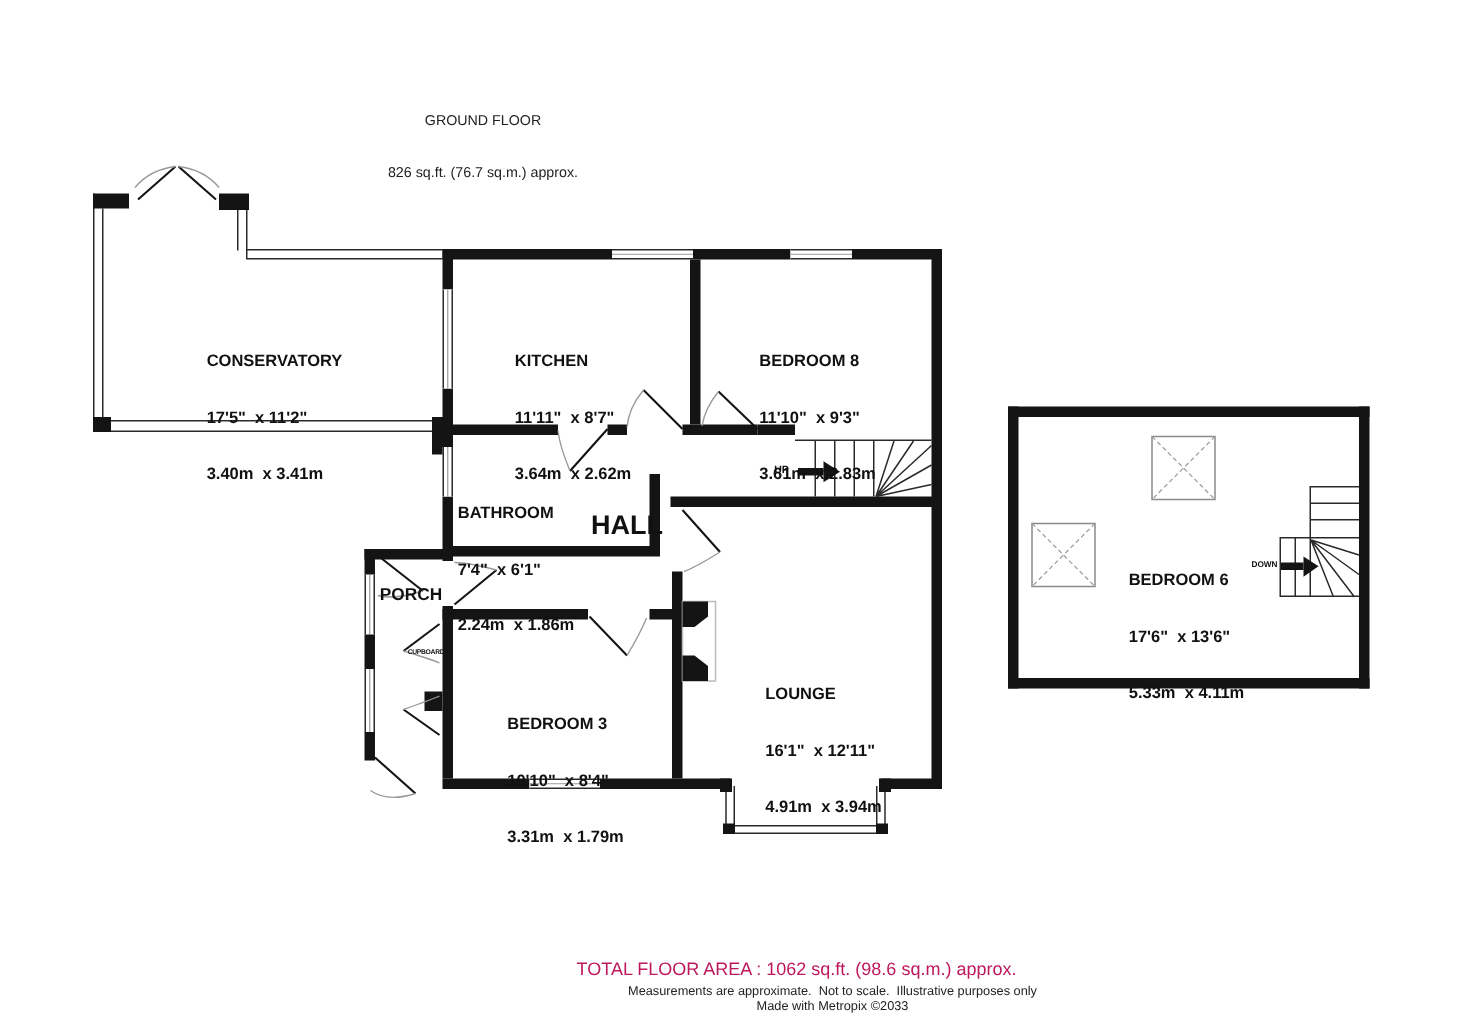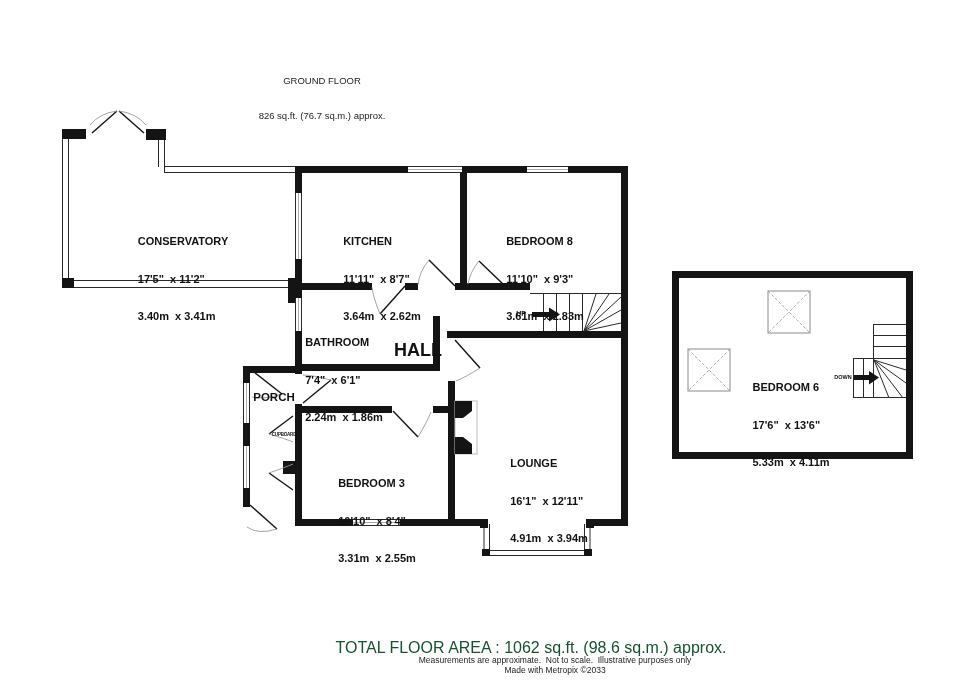--- a/index.html
+++ b/index.html
@@ -17,21 +17,21 @@
   .lbl{position:absolute;transform:translateX(-50%);text-align:left;white-space:pre;
        font-weight:bold;font-size:11px;line-height:12.5px;color:#111;}
   .hdr{position:absolute;transform:translateX(-50%);text-align:center;white-space:pre;
        font-size:9.5px;line-height:11.5px;color:#222;}
   .single{position:absolute;transform:translateX(-50%);font-weight:bold;color:#111;white-space:pre;}
   .hall-t{font-size:18px;}
   .porch-t{font-size:11.5px;text-align:center;}
   .cup-t{font-size:4.5px;letter-spacing:-0.2px;}
   .up-t{font-size:7px;}
   .down-t{font-size:5.5px;}
-  .foot-total{position:absolute;transform:translateX(-50%);font-size:16px;color:#14532d;white-space:pre;}
+  .foot-total{position:absolute;transform:translateX(-50%);font-size:12px;color:#be185d;white-space:pre;}
   .foot-note{position:absolute;transform:translateX(-50%);font-size:8.5px;color:#222;white-space:pre;padding-left:48px;}
 </style>
 </head>
 <body>
 
 <div id="canvas">
 
   <svg width="980" height="680" viewBox="0 0 980 680">
 
     <g>
@@ -212,21 +212,21 @@
     <div>2.24m  x 1.86m</div>
   </div>
 
   <div class="single hall-t" style="left:418px;top:314px">HALL</div>
   <div class="single porch-t" style="left:274px;top:365px">PORCH</div>
   <div class="single cup-t" style="left:284px;top:406px">CUPBOARD</div>
 
   <div class="lbl" style="left:377px;top:426px">
     <div>BEDROOM 3</div>
     <div>10'10"  x 8'4"</div>
-    <div>3.31m  x 2.55m</div>
+    <div>3.31m  x 1.79m</div>
   </div>
 
   <div class="lbl" style="left:549px;top:406px">
     <div>LOUNGE</div>
     <div>16'1"  x 12'11"</div>
     <div>4.91m  x 3.94m</div>
   </div>
 
   <div class="lbl" style="left:791px;top:330px">
     <div>BEDROOM 6</div>

